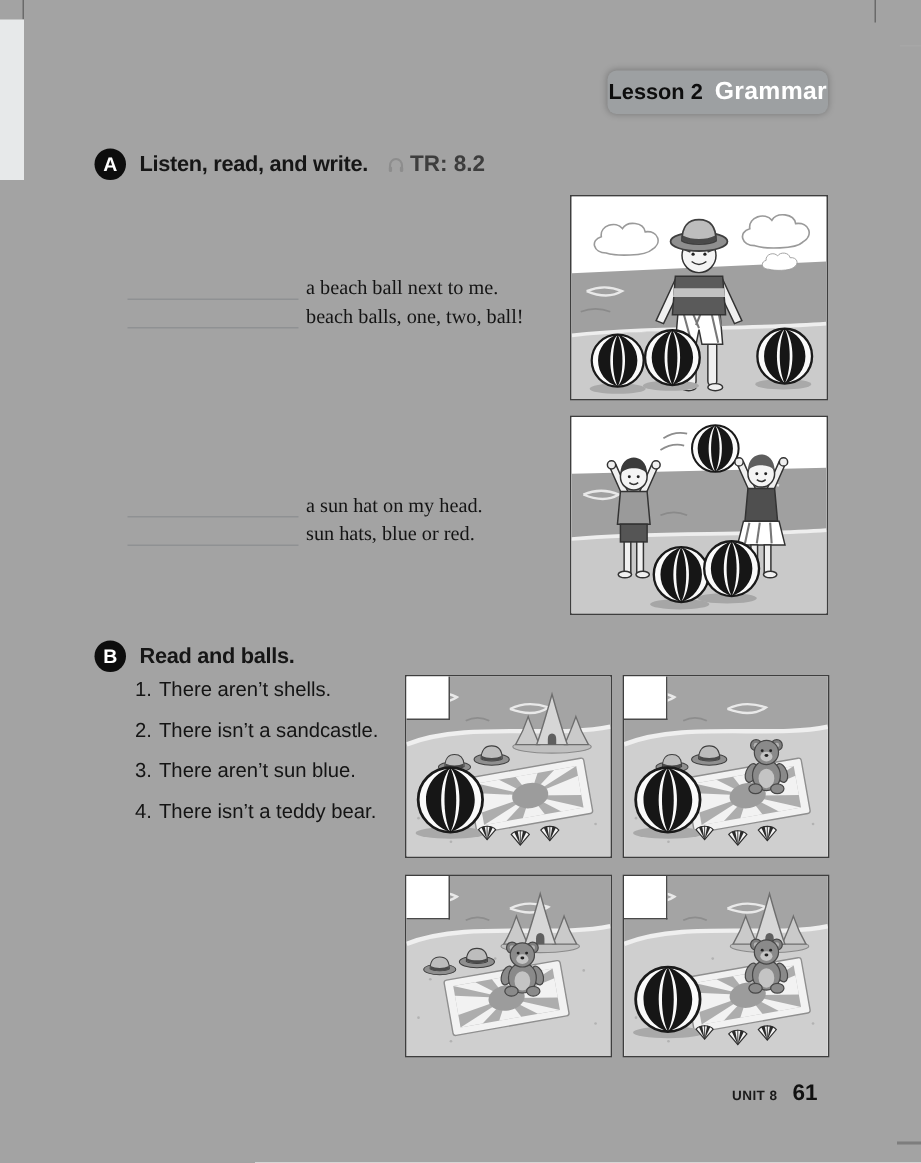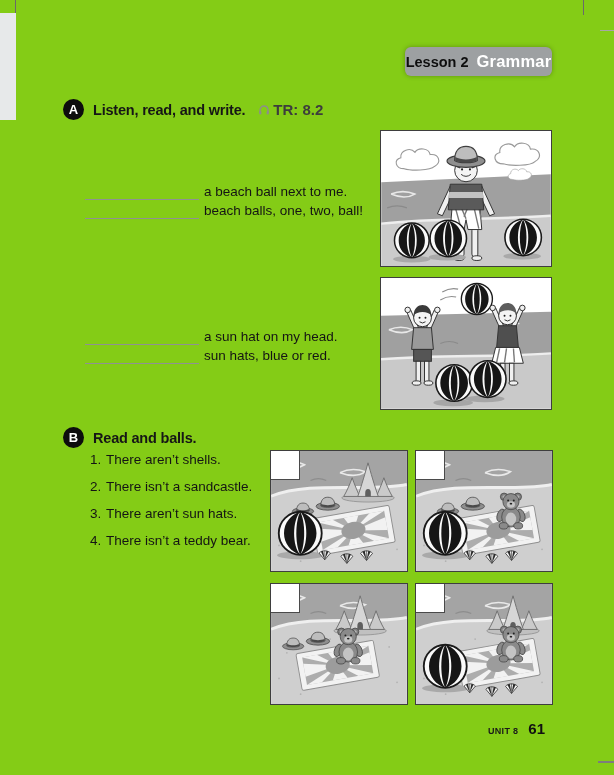--- a/index.html
+++ b/index.html
@@ -1,17 +1,17 @@
 <!DOCTYPE html>
 <html><head>
 <meta charset="utf-8">
 <style>
   html,body{margin:0;padding:0;background:#ffffff;}
   .page{
-    position:relative;width:614px;height:775px;background:#84cc16;overflow:hidden;
+    position:relative;width:614px;height:775px;background:#a3a3a3;overflow:hidden;
     font-family:"Liberation Sans",sans-serif;color:#111;
   }
   
   .crop{position:absolute;background:#6a6a6a;}
   .crop-tl{left:15px;top:0;width:1px;height:13px;}
   .crop-trv{left:583px;top:0;width:1px;height:15px;}
   .crop-trh{left:600px;top:30px;width:14px;height:1px;background:#a7a7a7;}
   .crop-brh{left:598px;top:761px;width:16px;height:2px;background:#7d7d7d;}
   .edge-tab{position:absolute;left:0;top:13px;width:16px;height:107px;background:#e7e9ea;}
 
@@ -31,21 +31,21 @@
   .letter-circle{
     width:21px;height:21px;border-radius:50%;background:#0d0d0d;color:#fff;
     display:flex;align-items:center;justify-content:center;
     font-weight:700;font-size:13px;flex:0 0 auto;
   }
   .sec-title{font-weight:700;font-size:14.5px;color:#161616;letter-spacing:-.2px;}
   .audio{display:flex;align-items:center;gap:3px;margin-left:4px;}
   .audio .tr{font-size:15px;font-weight:600;color:#3d3d3d;}
 
   
-  .fill-block{position:absolute;left:85px;}
+  .fill-block{position:absolute;left:85px;font-family:Liberation Serif, serif;}
   .fb1{top:180px;}
   .fb2{top:325px;}
   .fill-row{display:flex;align-items:flex-end;height:19.5px;}
   .blank{
     display:inline-block;width:114px;height:15px;margin-right:5px;
     border-bottom:1.5px solid #8f9193;
   }
   .fill-text{font-size:13.5px;color:#141414;line-height:17px;}
 
   
@@ -321,21 +321,21 @@
     <div class="b-item">
       <span class="num">1.</span>
       <span>There aren’t shells.</span>
     </div>
     <div class="b-item">
       <span class="num">2.</span>
       <span>There isn’t a sandcastle.</span>
     </div>
     <div class="b-item">
       <span class="num">3.</span>
-      <span>There aren’t sun hats.</span>
+      <span>There aren’t sun blue.</span>
     </div>
     <div class="b-item">
       <span class="num">4.</span>
       <span>There isn’t a teddy bear.</span>
     </div>
   </div>
 
   <div class="pic pic-b pic-b1" aria-label="Beach with sandcastle, two sun hats, towel, beach ball and shells; no teddy bear">
     <svg width="136" height="120" viewBox="0 0 138 122">
       <use href="#beach-bg-b"></use>

